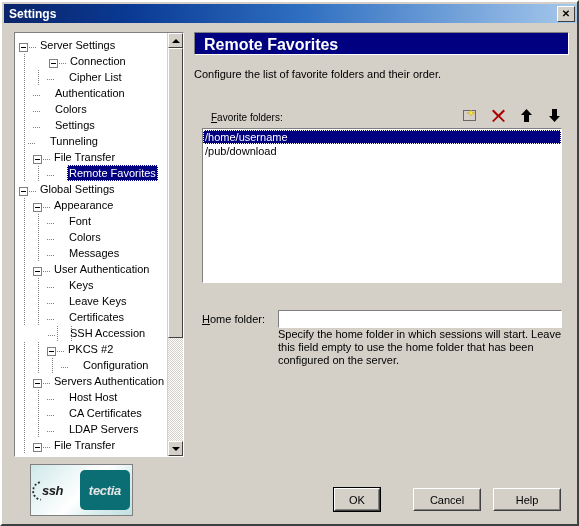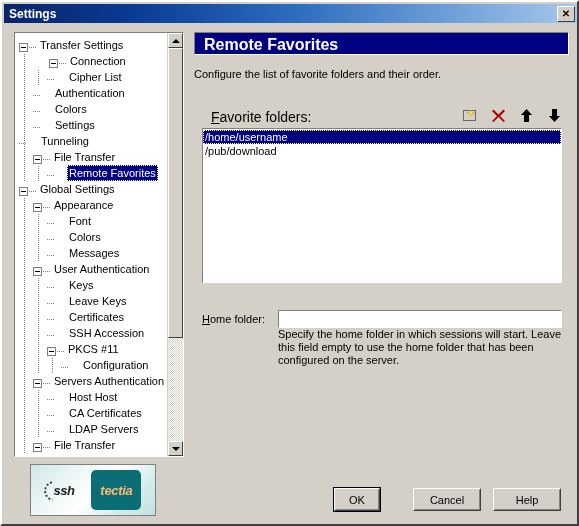--- a/index.html
+++ b/index.html
@@ -211,21 +211,21 @@
   }
 
   #fav-label-row {
     position: absolute;
     left: 8px; top: 75px;
     width: 360px;
     height: 20px;
     display: flex;
     align-items: center;
   }
-  #fav-label { font-size: 14px; padding-left: 9px; }
+  #fav-label { font-size: 10px; padding-left: 9px; }
   #fav-toolbar {
     position: absolute;
     right: 0; top: 0;
     display: flex;
     align-items: center;
     gap: 12px;
   }
   .tool-icon {
     width: 16px; height: 16px;
     display: flex; align-items: center; justify-content: center;
@@ -287,21 +287,21 @@
     left: 84px; top: 296px;
     width: 284px;
     font-size: 11px;
     line-height: 13px;
   }
 
   
   #logo-box {
     position: absolute;
     left: 28px; top: 462px;
-    width: 126px; height: 52px;
+    width: 103px; height: 52px;
     border: 1px solid #808080;
     box-sizing: border-box;
     background: linear-gradient(135deg, #cfe8e8 0%, #eaf5f5 28%, #ffffff 52%, #d9eded 75%, #c2e0e0 100%);
     overflow: hidden;
   }
   #logo-inner {
     position: absolute;
     left: 0; top: 0; right: 0; bottom: 0;
     display: flex;
     align-items: center;
@@ -326,21 +326,21 @@
     clip-path: inset(0 55% 0 0);
   }
   #logo-tectia {
     width: 50px; height: 40px;
     background: #0a6e74;
     border-radius: 5px;
     margin-left: 17px;
     display: flex;
     align-items: center;
     justify-content: center;
-    color: #fdba74;
+    color: #e5e5e5;
     font-size: 13px;
     font-weight: bold;
     font-style: italic;
     letter-spacing: -0.3px;
   }
 
   .btn {
     position: absolute;
     top: 486px;
     width: 68px; height: 23px;
@@ -400,40 +400,40 @@
 
   <div id="titlebar">
     <span class="title-text">Settings</span>
     <div id="close-btn">
       <span>✕</span>
     </div>
   </div>
 
   <div id="tree-panel">
     <div id="tree-inner">
-        <div class="tnode" style="padding-left: 4px;"><span class="expander"></span><span class="dashes"></span><span class="tlabel">Transfer Settings</span></div>
+        <div class="tnode" style="padding-left: 4px;"><span class="expander"></span><span class="dashes"></span><span class="tlabel">Server Settings</span></div>
         <div class="tnode" style="padding-left: 34px;"><span class="vline" style="left: 9px;"></span><span class="expander"></span><span class="dashes"></span><span class="tlabel">Connection</span></div>
         <div class="tnode" style="padding-left: 32px;"><span class="vline" style="left: 9px;"></span><span class="vline" style="left: 23px;"></span><span class="dashes" style="width: 20px;"></span><span class="tlabel">Cipher List</span></div>
         <div class="tnode" style="padding-left: 18px;"><span class="vline" style="left: 9px;"></span><span class="dashes" style="width: 20px;"></span><span class="tlabel">Authentication</span></div>
         <div class="tnode" style="padding-left: 18px;"><span class="vline" style="left: 9px;"></span><span class="dashes" style="width: 20px;"></span><span class="tlabel">Colors</span></div>
         <div class="tnode" style="padding-left: 18px;"><span class="vline" style="left: 9px;"></span><span class="dashes" style="width: 20px;"></span><span class="tlabel">Settings</span></div>
-        <div class="tnode" style="padding-left: 4px; text-decoration: underline;"><span class="vline" style="left: 9px;"></span><span class="dashes" style="width: 20px;"></span><span class="tlabel">Tunneling</span></div>
+        <div class="tnode" style="padding-left: 13px; text-decoration: underline;"><span class="vline" style="left: 9px;"></span><span class="dashes" style="width: 20px;"></span><span class="tlabel">Tunneling</span></div>
         <div class="tnode" style="padding-left: 18px;"><span class="vline" style="left: 9px;"></span><span class="expander"></span><span class="dashes"></span><span class="tlabel">File Transfer</span></div>
         <div class="tnode selected" style="padding-left: 32px;"><span class="vline" style="left: 9px;"></span><span class="vline" style="left: 23px;"></span><span class="dashes" style="width: 20px;"></span><span class="tlabel">Remote Favorites</span></div>
         <div class="tnode" style="padding-left: 4px;"><span class="expander"></span><span class="dashes"></span><span class="tlabel">Global Settings</span></div>
         <div class="tnode" style="padding-left: 18px;"><span class="vline" style="left: 9px;"></span><span class="expander"></span><span class="dashes"></span><span class="tlabel">Appearance</span></div>
         <div class="tnode" style="padding-left: 32px;"><span class="vline" style="left: 9px;"></span><span class="vline" style="left: 23px;"></span><span class="dashes" style="width: 20px;"></span><span class="tlabel">Font</span></div>
         <div class="tnode" style="padding-left: 32px;"><span class="vline" style="left: 9px;"></span><span class="vline" style="left: 23px;"></span><span class="dashes" style="width: 20px;"></span><span class="tlabel">Colors</span></div>
         <div class="tnode" style="padding-left: 32px;"><span class="vline" style="left: 9px;"></span><span class="vline" style="left: 23px;"></span><span class="dashes" style="width: 20px;"></span><span class="tlabel">Messages</span></div>
         <div class="tnode" style="padding-left: 18px;"><span class="vline" style="left: 9px;"></span><span class="expander"></span><span class="dashes"></span><span class="tlabel">User Authentication</span></div>
         <div class="tnode" style="padding-left: 32px;"><span class="vline" style="left: 9px;"></span><span class="vline" style="left: 23px;"></span><span class="dashes" style="width: 20px;"></span><span class="tlabel">Keys</span></div>
         <div class="tnode" style="padding-left: 32px;"><span class="vline" style="left: 9px;"></span><span class="vline" style="left: 23px;"></span><span class="dashes" style="width: 20px;"></span><span class="tlabel">Leave Keys</span></div>
         <div class="tnode" style="padding-left: 32px;"><span class="vline" style="left: 9px;"></span><span class="vline" style="left: 23px;"></span><span class="dashes" style="width: 20px;"></span><span class="tlabel">Certificates</span></div>
-        <div class="tnode" style="padding-left: 32px;"><span class="vline" style="left: 9px;"></span><span class="vline" style="left: 23px;"></span><span class="dashes" style="width: 20px;"></span><span class="tlabel">SSH Accession</span></div>
-        <div class="tnode" style="padding-left: 32px;"><span class="vline" style="left: 9px;"></span><span class="vline" style="left: 23px;"></span><span class="expander"></span><span class="dashes"></span><span class="tlabel">PKCS #11</span></div>
+        <div class="tnode" style=" margin-left: 33px;"><span class="vline" style="left: 9px;"></span><span class="vline" style="left: 23px;"></span><span class="dashes" style="width: 20px;"></span><span class="tlabel">SSH Accession</span></div>
+        <div class="tnode" style="padding-left: 32px;"><span class="vline" style="left: 9px;"></span><span class="vline" style="left: 23px;"></span><span class="expander"></span><span class="dashes"></span><span class="tlabel">PKCS #2</span></div>
         <div class="tnode" style="padding-left: 46px;"><span class="vline" style="left: 9px;"></span><span class="vline" style="left: 23px;"></span><span class="vline" style="left: 37px;"></span><span class="dashes" style="width: 20px;"></span><span class="tlabel">Configuration</span></div>
         <div class="tnode" style="padding-left: 18px;"><span class="vline" style="left: 9px;"></span><span class="expander"></span><span class="dashes"></span><span class="tlabel">Servers Authentication</span></div>
         <div class="tnode" style="padding-left: 32px;"><span class="vline" style="left: 9px;"></span><span class="vline" style="left: 23px;"></span><span class="dashes" style="width: 20px;"></span><span class="tlabel">Host Host</span></div>
         <div class="tnode" style="padding-left: 32px;"><span class="vline" style="left: 9px;"></span><span class="vline" style="left: 23px;"></span><span class="dashes" style="width: 20px;"></span><span class="tlabel">CA Certificates</span></div>
         <div class="tnode" style="padding-left: 32px;"><span class="vline" style="left: 9px;"></span><span class="vline" style="left: 23px;"></span><span class="dashes" style="width: 20px;"></span><span class="tlabel">LDAP Servers</span></div>
         <div class="tnode" style="padding-left: 18px;"><span class="vline" style="left: 9px;"></span><span class="expander"></span><span class="dashes"></span><span class="tlabel">File Transfer</span></div>
       </div>
     <div id="tree-scroll">
       <div class="sb-btn up" style="top:0;">
           <span class="arr"></span>

